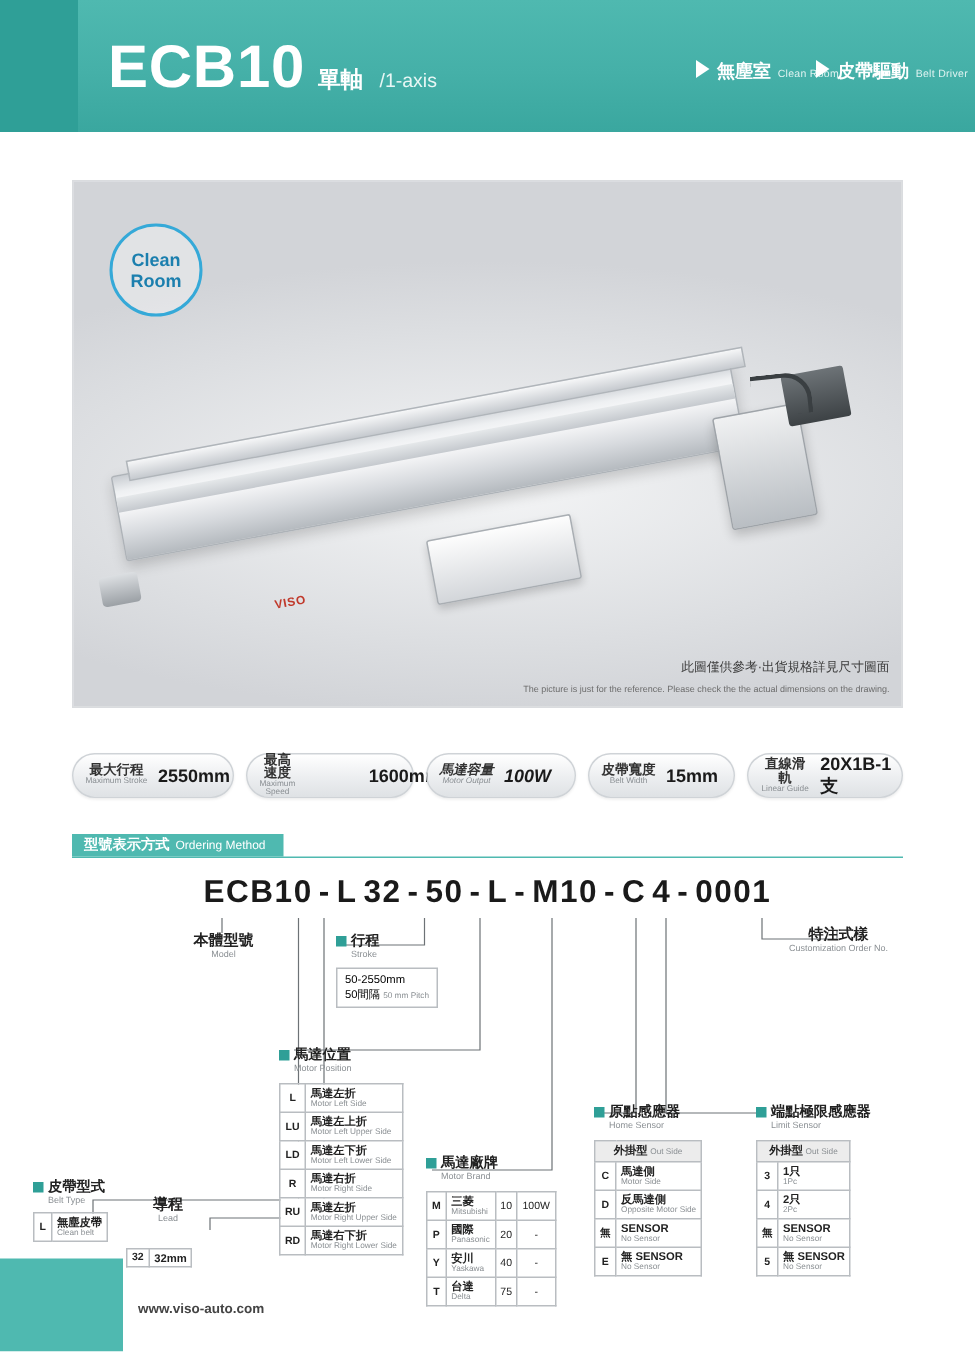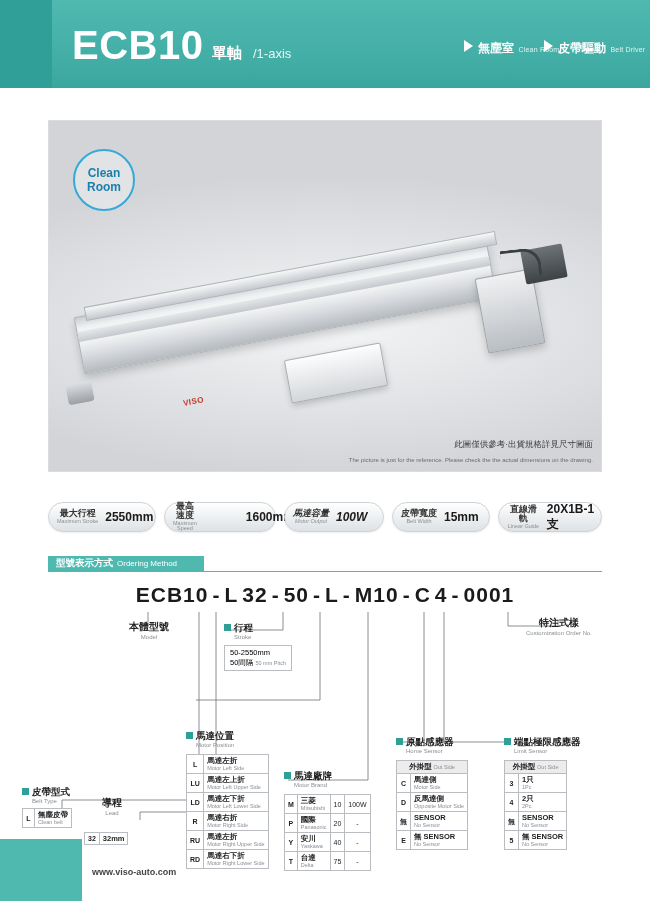--- a/index.html
+++ b/index.html
@@ -131,21 +131,21 @@
     margin-left: 7px; font-size: 12px; font-weight: bold; color: #1a1a1a;
   }
   #pill-0 { left: 0px;   width: 108px; }
   #pill-1 { left: 116px; width: 112px; gap: 42px; }
   #pill-2 { left: 236px; width: 100px; font-style: italic; }
   #pill-3 { left: 344px; width: 98px; }
   #pill-4 { left: 450px; width: 104px; }
 
   
   .om-tab {
-    position: absolute; left: 48px; top: 556px; height: 15px; padding: 0 27px 0 8px;
+    position: absolute; left: 48px; top: 556px; height: 15px; padding: 0 12px 0 8px;
     background: #4fb9b0; color: #fff; font-size: 9.5px; font-weight: bold;
     display: flex; align-items: center;
   }
   .om-tab .en { font-size: 8px; font-weight: normal; margin-left: 4px; }
   .om-rule {
     position: absolute; left: 48px; top: 571px; width: 554px; height: 1px; background: #4fb9b0;
   }
 
   .code-row {
     position: absolute; left: 48px; top: 580px; width: 554px; height: 30px;
@@ -375,21 +375,21 @@
     <table class="opt" style="margin-top:16px;">
       <tbody>
           <tr>
         <td class="key">32</td>
         <td class="cn">32mm</td>
       </tr>
     </tbody>
       </table>
   </div>
 
-  <div class="co" style="left:186px; top:730px;">
+  <div class="co" style="left:186px; top:698px;">
     <div class="co-head">
       <span class="sq"></span>
       <span class="txt">
         <span class="cn">馬達位置</span>
         <span class="en">Motor Position</span>
       </span>
     </div>
     <table class="opt" style="margin-top:5px;">
       <tbody>
           <tr>

